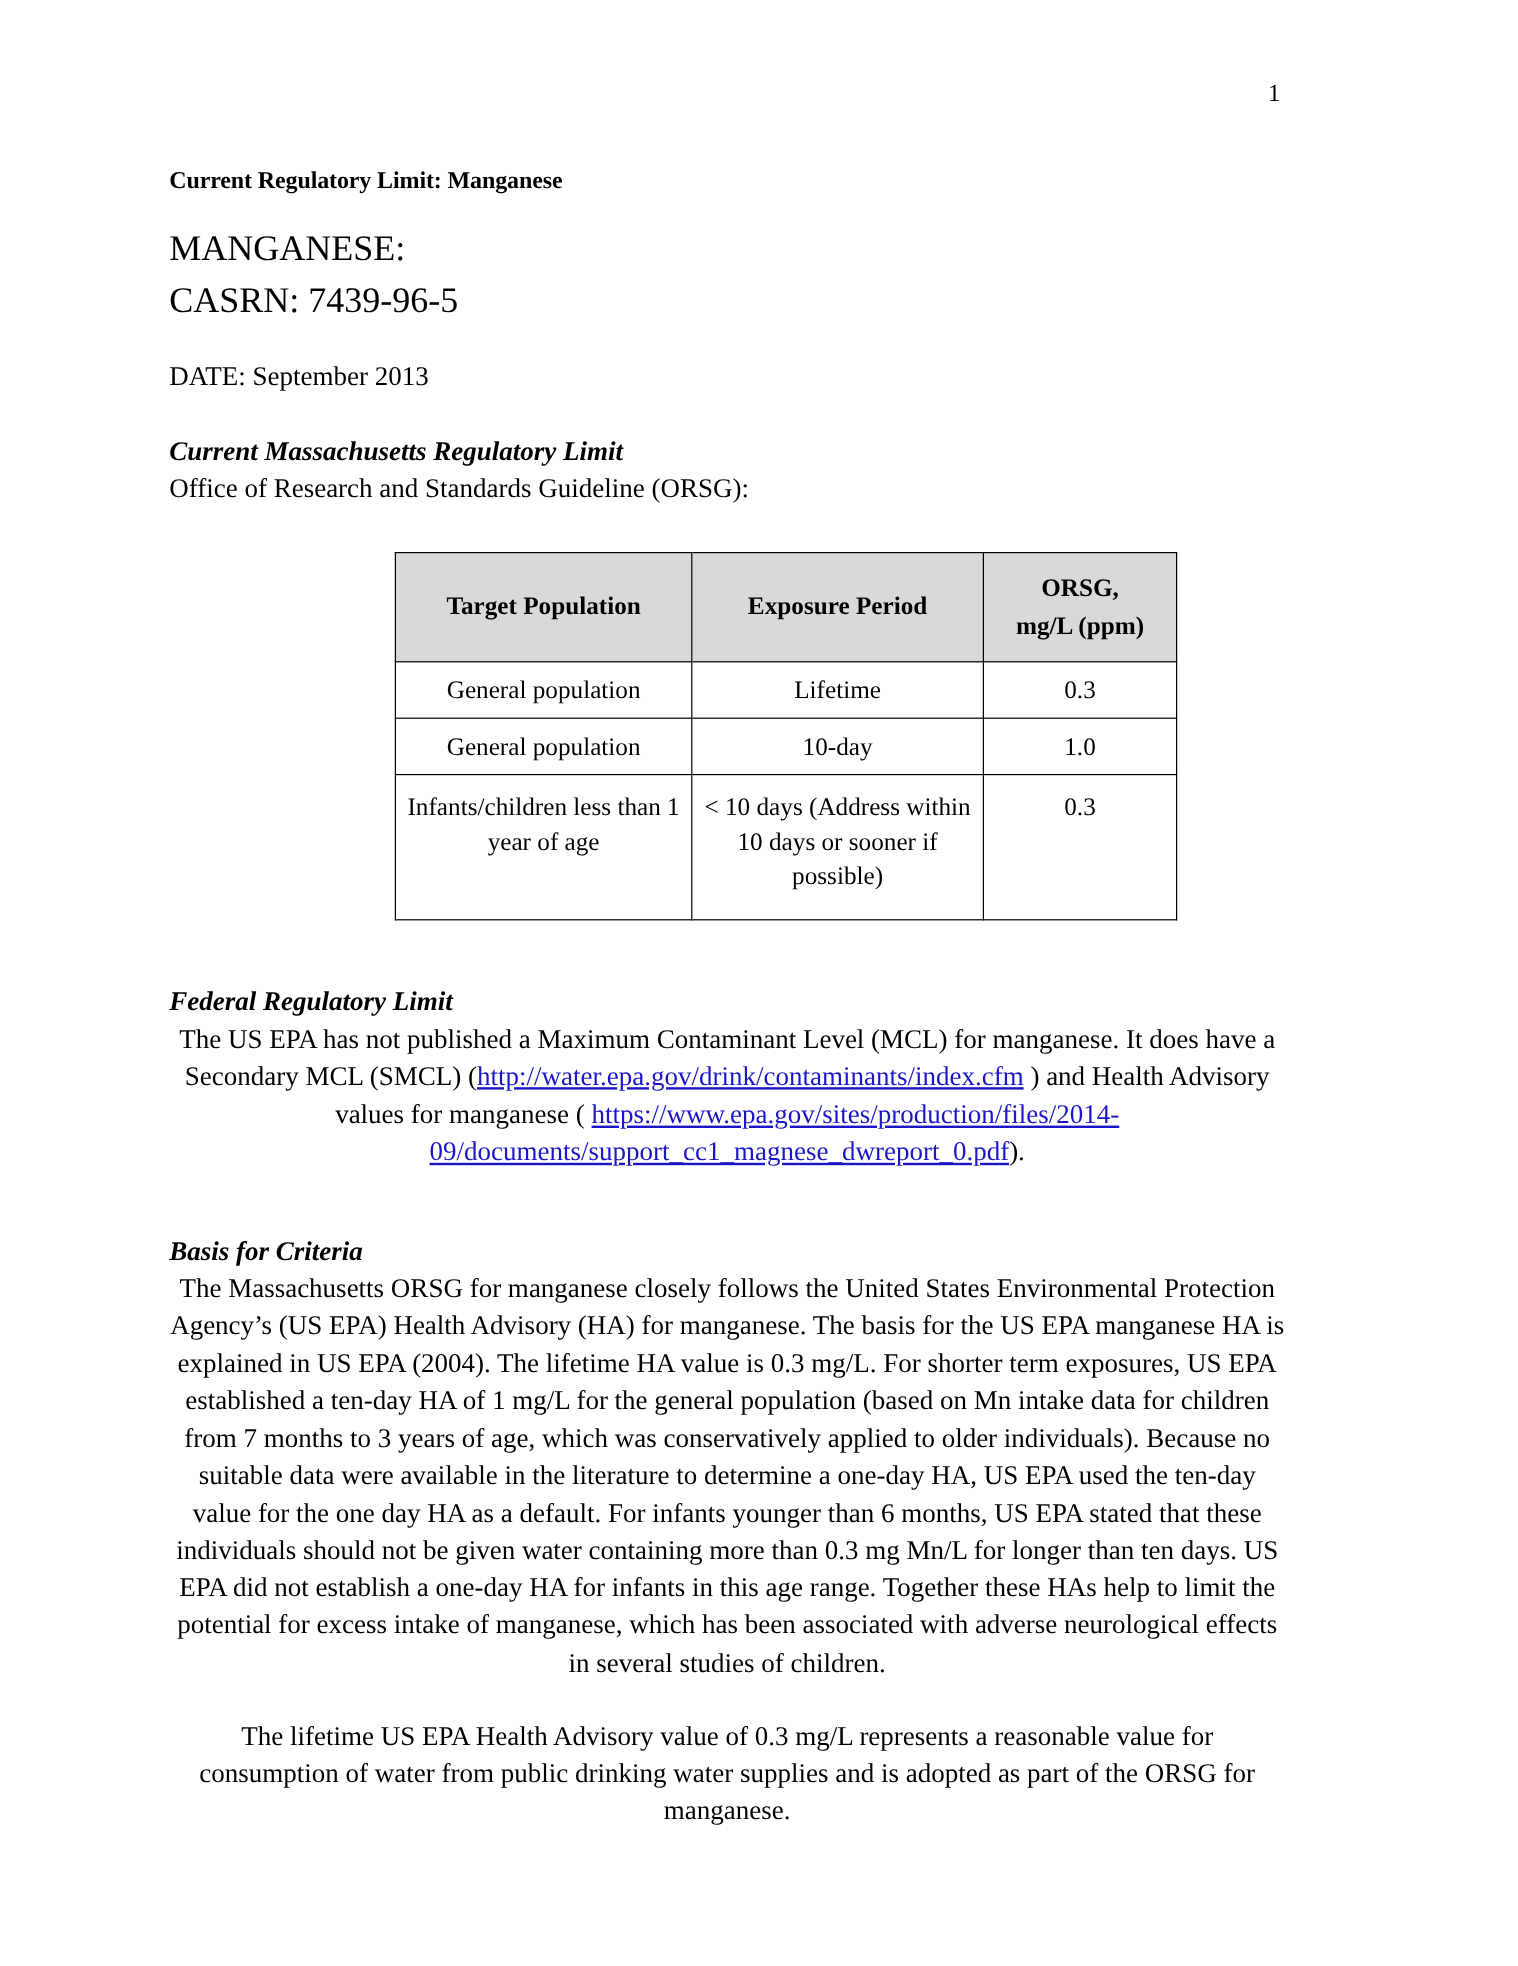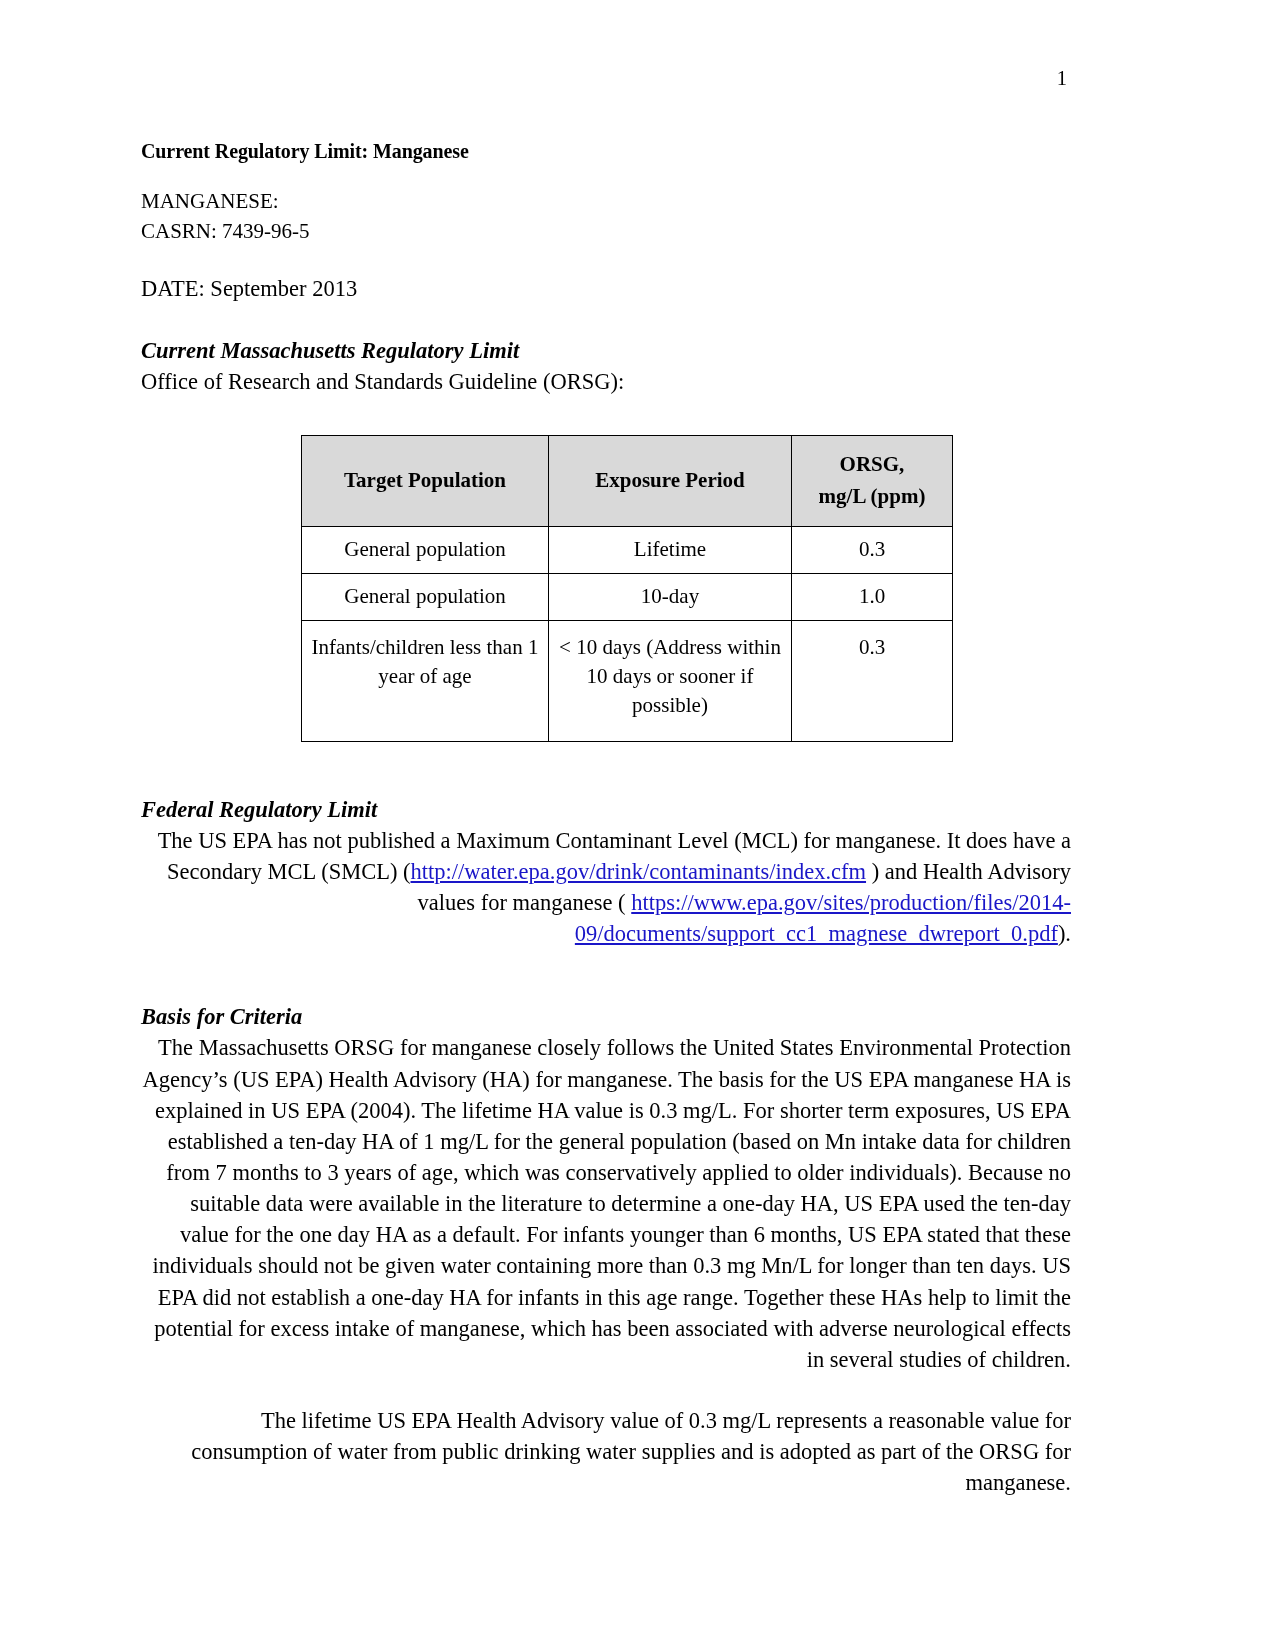--- a/index.html
+++ b/index.html
@@ -35,21 +35,21 @@
     top: 140px;
     width: 930px;
   }
   h1.doc-title {
     font-size: 20px;
     font-weight: bold;
     margin: 0 0 24px 0;
     letter-spacing: -0.1px;
   }
   .meta-block {
-    font-size: 21px;
+    font-size: 30px;
     line-height: 1.42;
     margin: 0 0 26px 0;
   }
   .date-line {
     font-size: 22.5px;
     line-height: 1.42;
     margin: 0 0 30px 0;
   }
   h2.section-head {
     font-size: 22.5px;
@@ -60,21 +60,21 @@
   }
   .section-sub {
     font-size: 22.5px;
     margin: 0;
     line-height: 1.38;
   }
   p.body-text {
     font-size: 22.5px;
     line-height: 1.385;
     margin: 0;
-    text-align: right;
+    text-align: center;
   }
   .para-gap {
     height: 30px;
   }
   .big-gap {
     height: 52px;
   }
 
   
   .table-wrap {
@@ -82,20 +82,21 @@
     margin-bottom: 0;
     display: flex;
     justify-content: flex-start;
     padding-left: 160px;
   }
   table.orsg-table {
     border-collapse: collapse;
     table-layout: fixed;
     width: 612px;
     background: #ffffff;
+    margin-left: 28px;
   }
   table.orsg-table th,
   table.orsg-table td {
     border: 1.6px solid #000000;
     font-size: 21px;
     text-align: center;
     vertical-align: middle;
     padding: 4px 6px;
   }
   table.orsg-table thead th {

